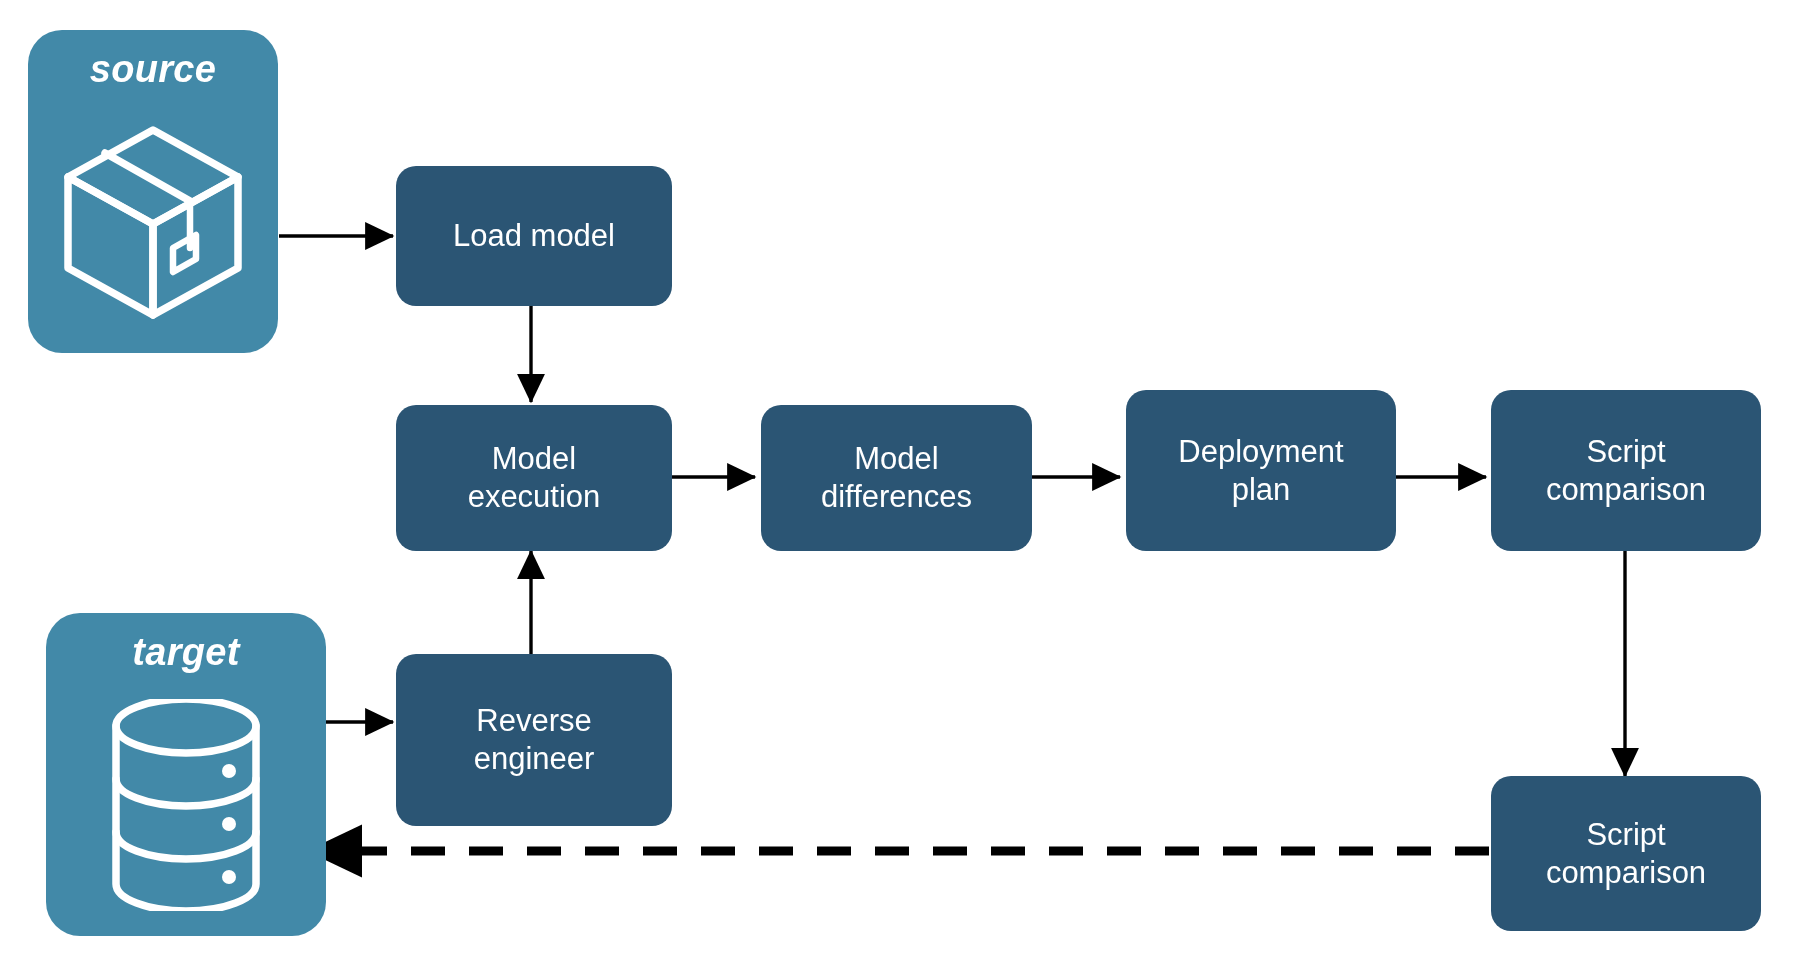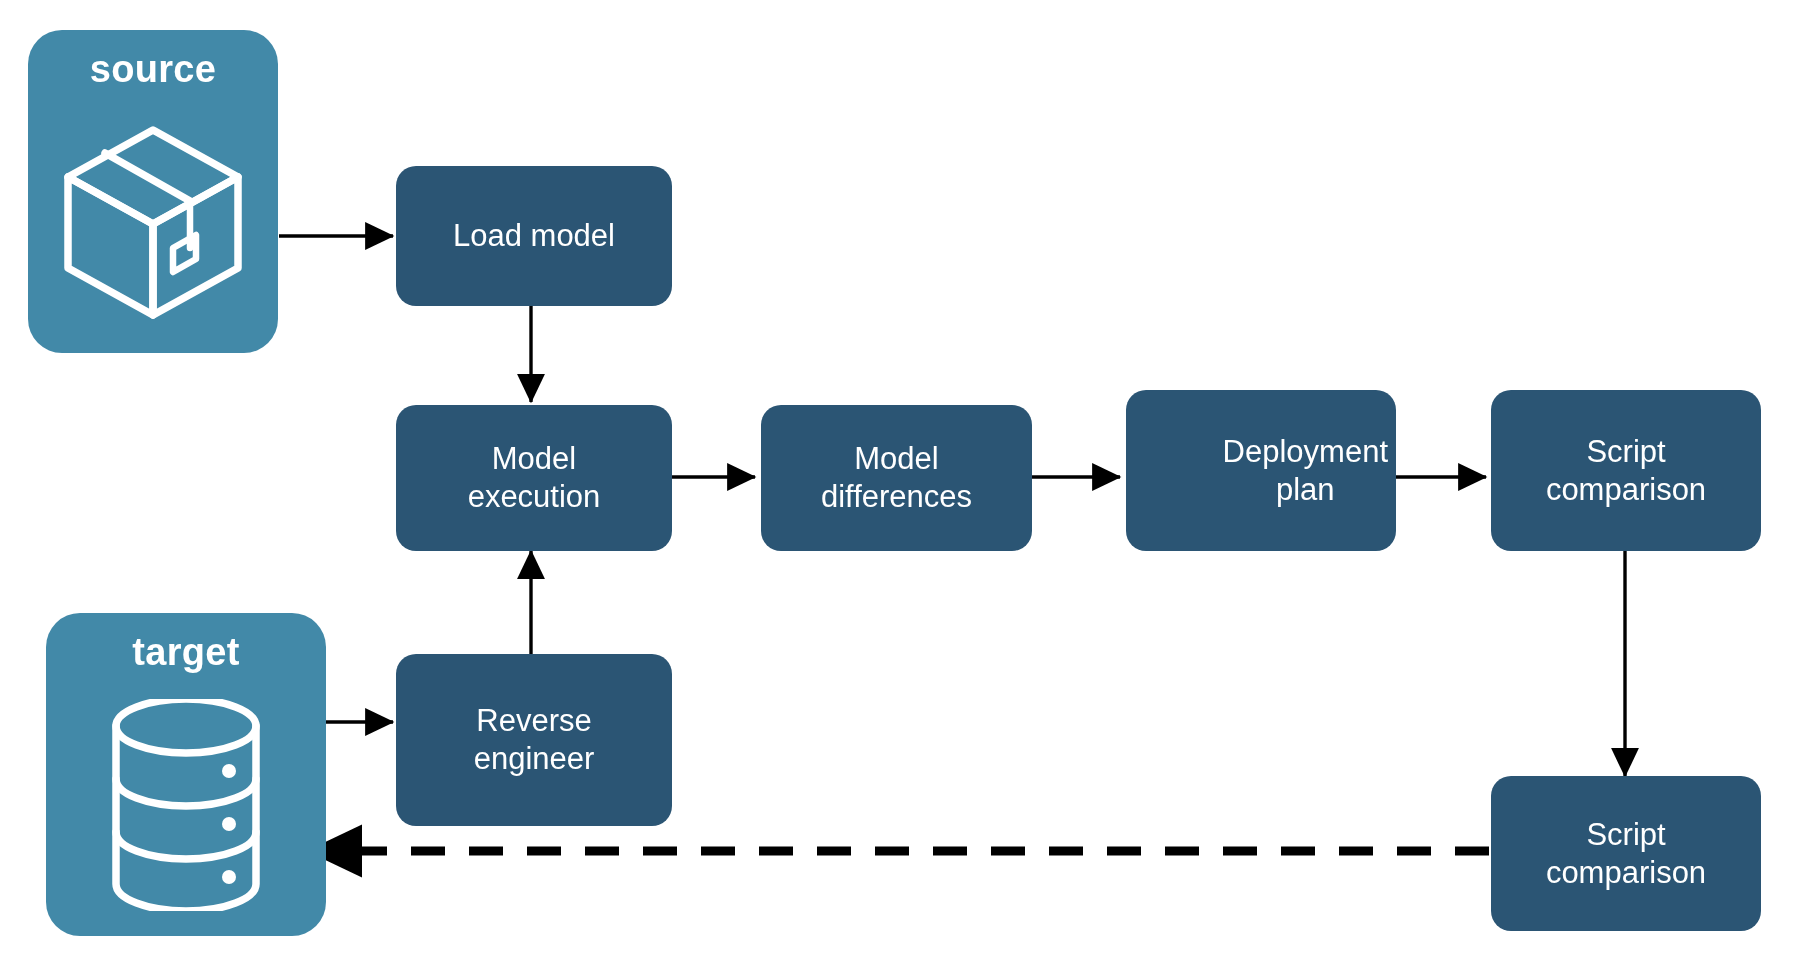--- a/index.html
+++ b/index.html
@@ -26,20 +26,21 @@
     flex-direction: column;
     align-items: center;
   }
   .endpoint-label {
     color: #ffffff;
     font-size: 38px;
     font-weight: bold;
     letter-spacing: 0.3px;
     margin-top: 18px;
     user-select: none;
+    font-style: italic;
   }
   .endpoint-icon {
     flex: 1;
     display: flex;
     align-items: center;
     justify-content: center;
     width: 100%;
   }
   .proc {
     position: absolute;
@@ -160,21 +161,21 @@
     </span>
   </div>
 
   <div class="proc" style="left:761px; top:405px; width:271px; height:146px;">
     <span>
       <span>Model</span><br>
       <span>differences</span>
     </span>
   </div>
 
-  <div class="proc" style="left:1126px; top:390px; width:270px; height:161px;justify-content:flex-end;">
+  <div class="proc" style="left:1126px; top:390px; width:270px; height:161px;">
     <span>
       <span>Deployment</span><br>
       <span>plan</span>
     </span>
   </div>
 
   <div class="proc" style="left:1491px; top:390px; width:270px; height:161px;">
     <span>
       <span>Script</span><br>
       <span>comparison</span>

